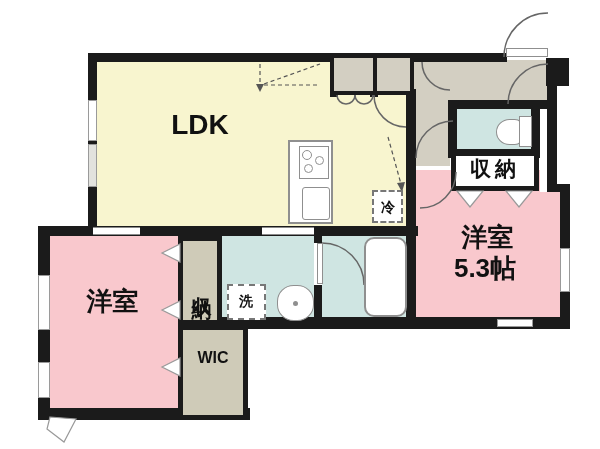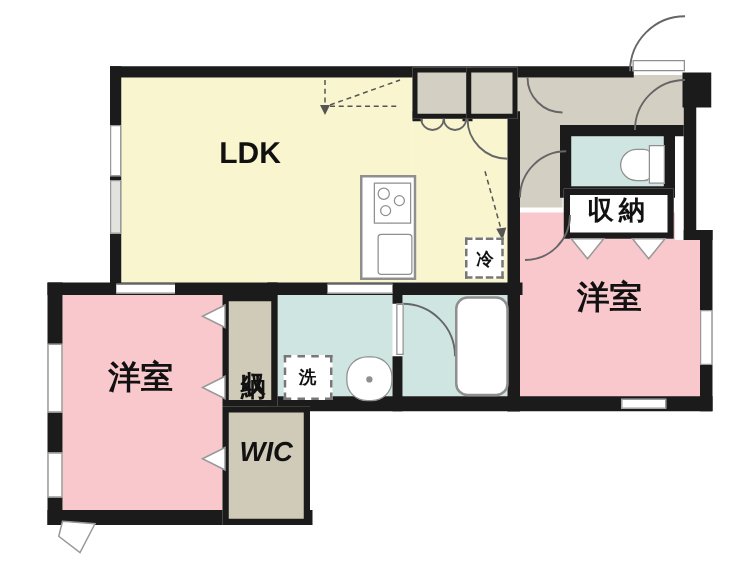--- a/index.html
+++ b/index.html
@@ -117,22 +117,23 @@
   <div class="abs dash" style="left:372px;top:190px;width:31px;height:33px;"></div>
   <div class="abs dash" style="left:227px;top:284px;width:39px;height:36px;"></div>
   <div class="abs fx-thin" style="left:277px;top:285px;width:37px;height:36px;border-radius:45%;"></div>
   <div class="abs" style="left:293px;top:301px;width:5px;height:5px;background:#8f8f8f;border-radius:50%;"></div>
   <div class="abs fx" style="left:364px;top:237px;width:43px;height:80px;border-radius:10px;"></div>
   <div class="abs fx-thin" style="left:496px;top:119px;width:27px;height:26px;border-radius:50% 30% 30% 50%;"></div>
   <div class="abs fx-thin" style="left:519px;top:116px;width:13px;height:31px;"></div>
   <div class="abs fx-thin" style="left:506px;top:48px;width:42px;height:9px;"></div>
   <div class="abs fx-thin" style="left:317px;top:243px;width:6px;height:41px;"></div>
 
-  <div class="abs lbl" style="left:130px;top:110px;width:140px;font-size:24px;">LDK</div>
+  <div class="abs lbl" style="left:130px;top:110px;width:140px;font-size:28px;">LDK</div>
   <div class="abs lbl" style="left:50px;top:288px;width:125px;font-size:26px;">洋室</div>
   <div class="abs lbl" style="left:425px;top:224px;width:125px;font-size:26px;">洋室</div>
+  <div class="abs lbl" style="left:420px;top:255px;width:130px;font-size:26px;">5.3帖</div>
   <div class="abs lbl" style="left:188px;top:246px;width:24px;height:76px;font-size:20px;writing-mode:vertical-rl;letter-spacing:3px;">収納</div>
   <div class="abs lbl" style="left:453px;top:158px;width:84px;font-size:21px;letter-spacing:4px;">収納</div>
-  <div class="abs lbl" style="left:181px;top:350px;width:64px;font-size:22px;font-style:italic;">WIC</div>
+  <div class="abs lbl" style="left:181px;top:350px;width:64px;font-size:16px;">WIC</div>
   <div class="abs lbl" style="left:234px;top:294px;width:24px;font-size:14px;">洗</div>
   <div class="abs lbl" style="left:379px;top:200px;width:18px;font-size:14px;">冷</div>
 
 </div>
 
 </body></html>

